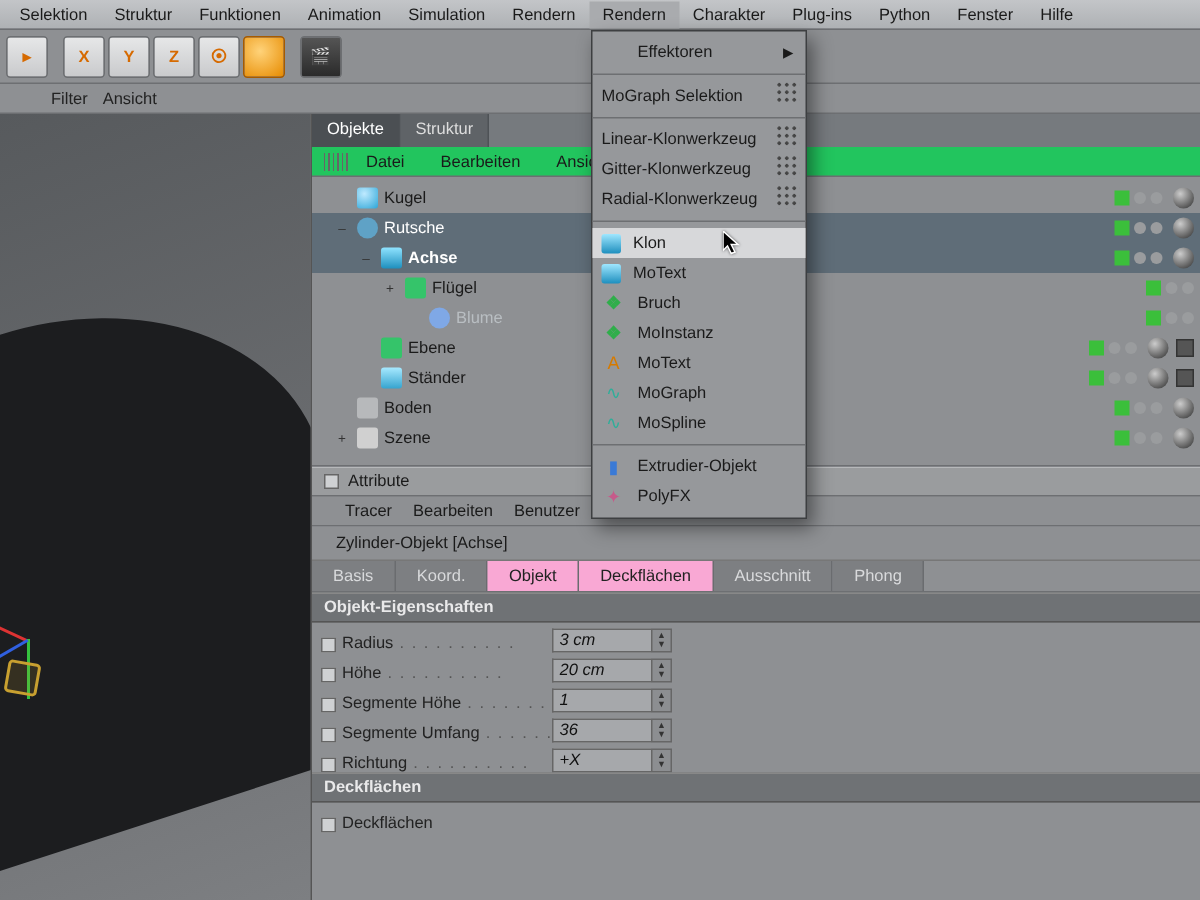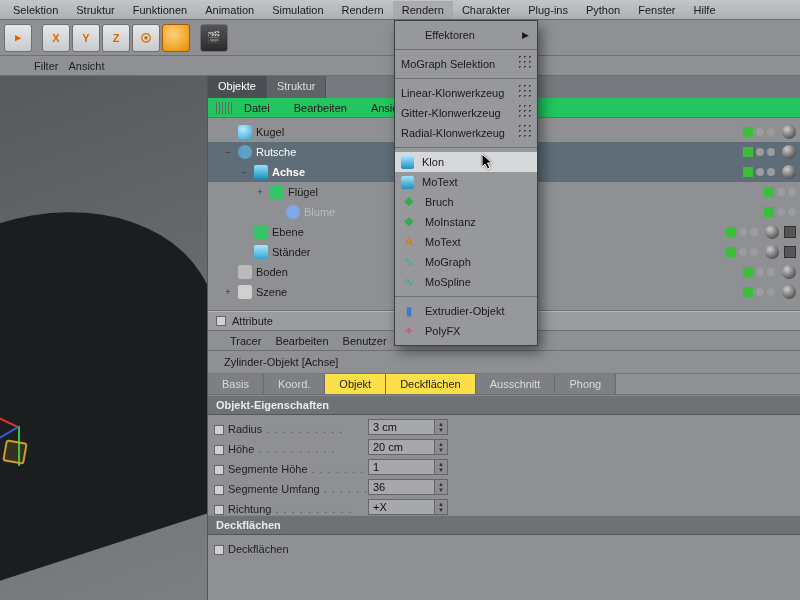--- a/index.html
+++ b/index.html
@@ -68,25 +68,25 @@
   .tag-ball{width:14px;height:14px;border-radius:50%;background:radial-gradient(circle at 35% 30%,#ccc,#2b2b2b); margin-left:4px;}
   .tag-cube{width:12px;height:12px;background:#555;border:1px solid #333; margin-left:2px;}
 
   
   .attr-hdr{height:20px;background:#9a9c9e;border-top:1px solid #b6b8ba;border-bottom:1px solid #6d6f72;display:flex;align-items:center;padding-left:8px;gap:6px;}
   .attr-hdr .sq{width:10px;height:10px;border:1px solid #666;background:#cfd1d3;}
   .attr-menu{height:20px;display:flex;align-items:center;gap:14px;padding-left:36px;border-bottom:1px solid #6d6f72;}
   .attr-title{height:22px;display:flex;align-items:center;gap:6px;padding-left:10px;background:#8e9093;}
   .attr-tabs{height:22px;display:flex;border-top:1px solid #777;border-bottom:1px solid #6d6f72;}
   .atab{flex:0 0 auto;padding:4px 14px;background:#7d7f82;color:#d9dadc;border-right:1px solid #6a6c6f;}
-  .atab.active{background:#fde047;color:#222;}
+  .atab.active{background:#f9a8d4;color:#222;}
   .group-title{background:#6f7275;color:#e9e9ea;font-weight:bold;padding:3px 8px;border-top:1px solid #888;border-bottom:1px solid #555;}
   .prop{display:flex;align-items:flex-end;height:20px;padding-left:6px;}
   .prop .plabel{width:140px;color:#222;white-space:nowrap;overflow:hidden;}
-  .prop input.val{width:66px;height:16px;background:#a6a8ab;border:1px solid #666;border-right:none;color:#111;padding:0 4px;font-size:11px;}
+  .prop input.val{width:66px;height:16px;background:#a6a8ab;border:1px solid #666;border-right:none;color:#111;padding:0 4px;font-size:11px;font-style:italic;}
   .prop .spin{width:14px;height:16px;background:#8c8e91;border:1px solid #666;display:flex;flex-direction:column;justify-content:center;align-items:center;font-size:6px;color:#333;}
   .prop .chk{width:10px;height:10px;border:1px solid #666;background:#cfd1d3;margin-right:4px;}
 
   
   .dropdown { position:absolute; left:394px; top:20px; width:144px; background:#96989b; border:1px solid #3d3f41; box-shadow:4px 6px 12px rgba(0,0,0,.45); padding:4px 0;}
   .dd-row{display:flex;align-items:center;height:20px;padding:0 10px 0 6px;gap:8px;position:relative;}
   .dd-row:hover,.dd-row.hover{background:#d7d8da;}
   .dd-row.sep{height:0;border-top:1px solid #6d6f72;margin:4px 0;padding:0;}
   .dd-row .arrow{position:absolute;right:8px;font-size:9px;}
   .dd-ico{width:16px;height:16px;display:flex;align-items:center;justify-content:center;font-size:12px;}

